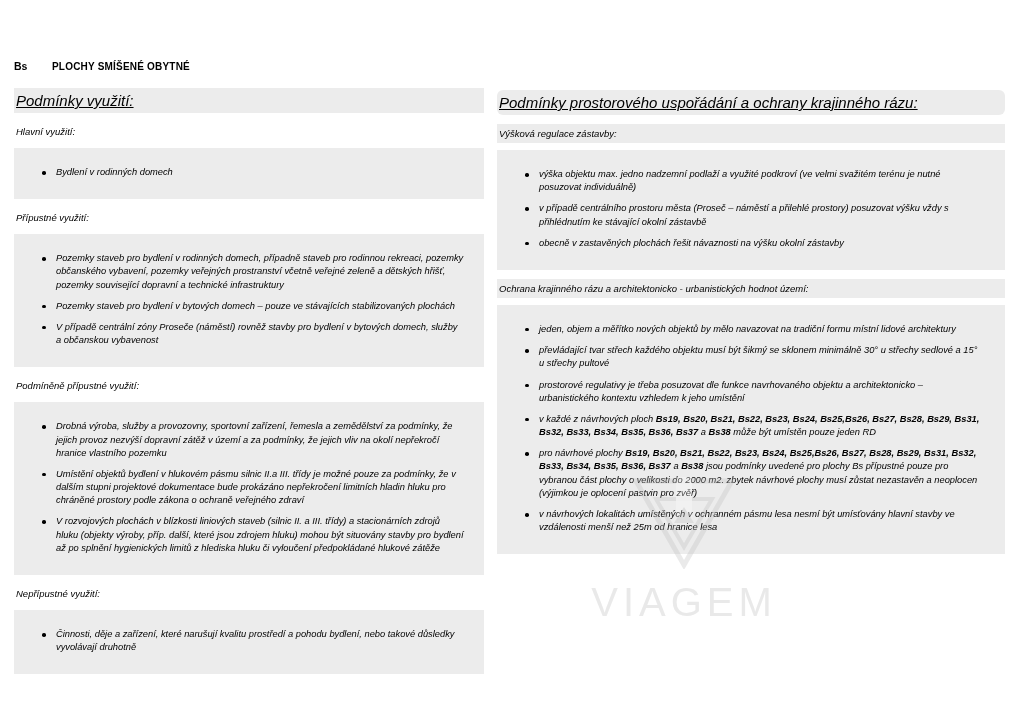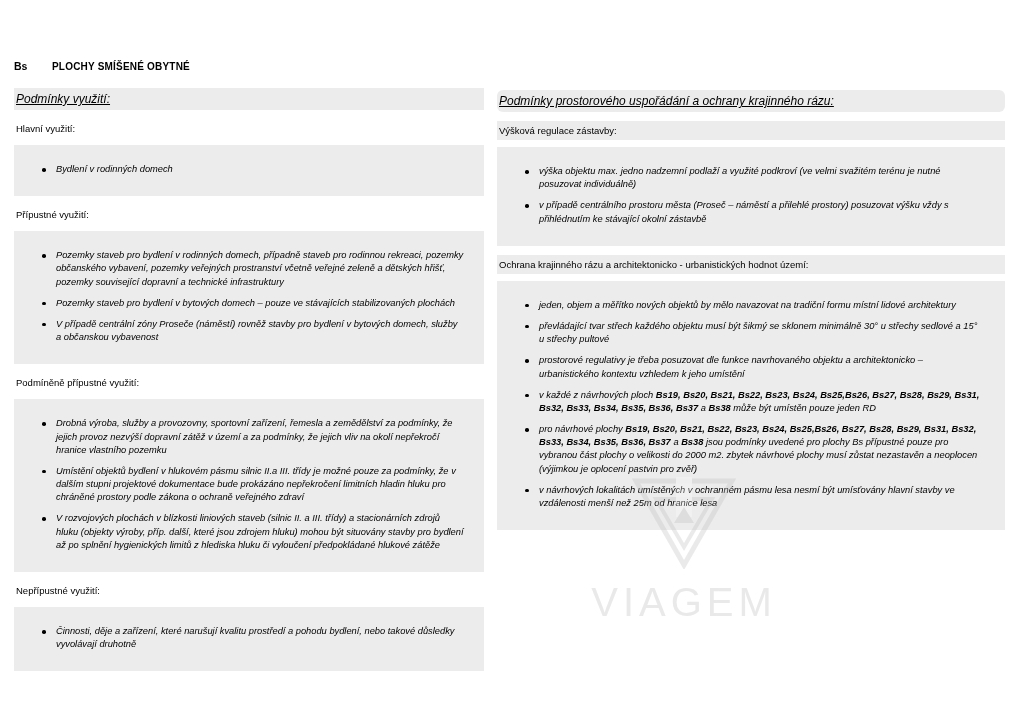--- a/index.html
+++ b/index.html
@@ -38,29 +38,30 @@
     width: 38px;
     flex: 0 0 38px;
   }
   .doc-title {
     font-size: 10px;
     font-weight: bold;
     letter-spacing: 0.2px;
   }
 
   .section-head {
-    font-size: 12px;
+    font-size: 15px;
     font-style: italic;
     text-decoration: underline;
     background: #ececec;
     padding: 4px 4px 4px 2px;
     margin-bottom: 9px;
   }
   .sub-head {
     font-size: 9.5px;
+    font-style: italic;
     background: #ececec;
     padding: 4px 4px 4px 2px;
     margin-bottom: 7px;
   }
   .sub-head.nobg {
     background: transparent;
   }
   .group {
     background: #ececec;
     padding: 4px 6px 6px 2px;
@@ -181,20 +182,21 @@
 
   <div class="col col-right">
 
     <div class="section-head" style="margin-top:30px;border-radius:6px;">Podmínky prostorového uspořádání a ochrany krajinného rázu:</div>
 
     <div class="sub-head">Výšková regulace zástavby:</div>
     <div class="group">
       <ul class="bullets right-bullets">
         <li>výška objektu  max. jedno nadzemní podlaží a využité podkroví (ve velmi svažitém terénu je nutné posuzovat individuálně)</li>
         <li>v případě centrálního prostoru města (Proseč – náměstí a přilehlé prostory) posuzovat výšku vždy s přihlédnutím ke stávající okolní zástavbě</li>
+        <li>obecně v zastavěných plochách řešit návaznosti na výšku okolní zástavby</li>
       </ul>
     </div>
 
     <div class="sub-head">Ochrana krajinného rázu a architektonicko  - urbanistických hodnot území:</div>
     <div class="group">
       <ul class="bullets right-bullets">
         <li>jeden, objem a měřítko nových objektů by mělo navazovat na tradiční formu místní lidové architektury</li>
         <li>převládající tvar střech každého objektu musí být šikmý se sklonem minimálně 30° u střechy sedlové a 15° u střechy pultové</li>
         <li>prostorové regulativy je třeba posuzovat dle funkce navrhovaného objektu a architektonicko – urbanistického kontextu vzhledem k jeho umístění</li>
         <li>v každé z návrhových ploch <b>Bs19, Bs20, Bs21, Bs22, Bs23, Bs24, Bs25,Bs26, Bs27, Bs28, Bs29, Bs31, Bs32, Bs33, Bs34, Bs35, Bs36, Bs37</b> a <b>Bs38</b> může být umístěn pouze jeden RD</li>

